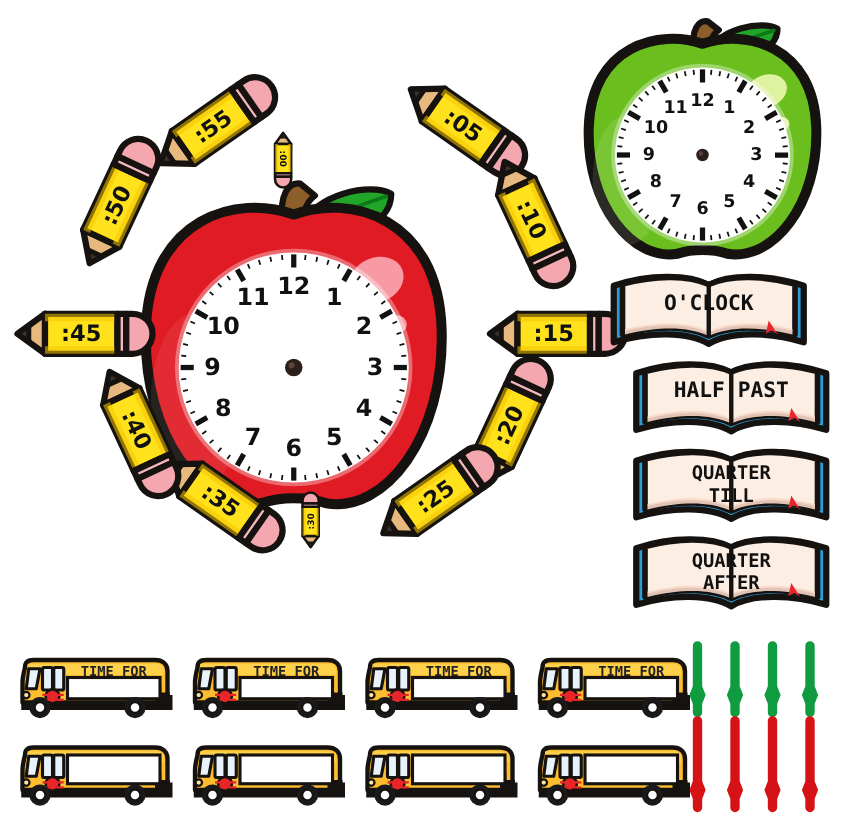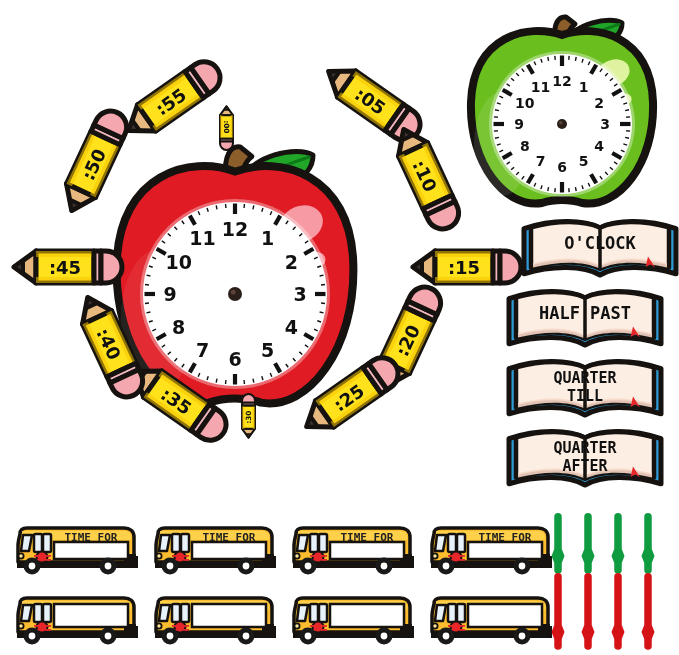--- a/index.html
+++ b/index.html
@@ -258,21 +258,21 @@
             <path d="M 2 21 L 11 14.5 L 11 27.5 Z" fill="#3a3330" stroke="#15120f" stroke-width="4" stroke-linejoin="round"></path>
             <rect x="24" y="5" width="58" height="32" fill="#ffe21c" stroke="#15120f" stroke-width="5" stroke-linejoin="round"></rect>
             <rect x="24" y="5" width="58" height="6" fill="#f5c400" opacity="0.55"></rect>
             <rect x="24" y="31" width="58" height="6" fill="#f5c400" opacity="0.55"></rect>
             <rect x="82" y="5" width="7" height="32" fill="#f0b7be" stroke="#15120f" stroke-width="5" stroke-linejoin="round"></rect>
             <path d="M 89 5 L 94 5 A 6 6 0 0 1 94 37 L 89 37 Z" fill="#f4a7ae" stroke="#15120f" stroke-width="5" stroke-linejoin="round"></path>
             <text x="53" y="21.5" class="plabel" font-size="18">:10</text>
           </g>
         </svg>
       </div>
-      <div class="pencil" style="left: 411px; top: 246px; transform: rotate(0deg);">
+      <div class="pencil" style="left: 390px; top: 246px; transform: rotate(0deg);">
         <svg width="100" height="42" viewBox="0 0 100 42">
           <g>
             <path d="M 2 21 L 24 5 L 24 37 Z" fill="#e8b97f" stroke="#15120f" stroke-width="5" stroke-linejoin="round"></path>
             <path d="M 2 21 L 11 14.5 L 11 27.5 Z" fill="#3a3330" stroke="#15120f" stroke-width="4" stroke-linejoin="round"></path>
             <rect x="24" y="5" width="58" height="32" fill="#ffe21c" stroke="#15120f" stroke-width="5" stroke-linejoin="round"></rect>
             <rect x="24" y="5" width="58" height="6" fill="#f5c400" opacity="0.55"></rect>
             <rect x="24" y="31" width="58" height="6" fill="#f5c400" opacity="0.55"></rect>
             <rect x="82" y="5" width="7" height="32" fill="#f0b7be" stroke="#15120f" stroke-width="5" stroke-linejoin="round"></rect>
             <path d="M 89 5 L 94 5 A 6 6 0 0 1 94 37 L 89 37 Z" fill="#f4a7ae" stroke="#15120f" stroke-width="5" stroke-linejoin="round"></path>
             <text x="53" y="21.5" class="plabel" font-size="18">:15</text>
@@ -386,21 +386,21 @@
             <rect x="24" y="5" width="58" height="6" fill="#f5c400" opacity="0.55"></rect>
             <rect x="24" y="31" width="58" height="6" fill="#f5c400" opacity="0.55"></rect>
             <rect x="82" y="5" width="7" height="32" fill="#f0b7be" stroke="#15120f" stroke-width="5" stroke-linejoin="round"></rect>
             <path d="M 89 5 L 94 5 A 6 6 0 0 1 94 37 L 89 37 Z" fill="#f4a7ae" stroke="#15120f" stroke-width="5" stroke-linejoin="round"></path>
             <text x="53" y="21.5" class="plabel" font-size="18">:55</text>
           </g>
         </svg>
       </div>
     </div>
   <div id="books-layer">
-      <div class="book" style="left: 520px; top: 218px; text-align: right;">
+      <div class="book" style="left: 487px; top: 218px; text-align: right;">
         <svg width="160" height="62" viewBox="0 0 160 62">
           <path d="M 4 10.540000000000001 C 32 1.24, 64 1.24, 80 9.92 C 96 1.24, 128 1.24, 156 10.540000000000001 L 156 55.800000000000004 C 128 47.12, 96 47.12, 80 57.04 C 64 47.12, 32 47.12, 4 55.800000000000004 Z" fill="#2f9bd6" stroke="#15120f" stroke-width="5" stroke-linejoin="round"></path>
           <path d="M 11 9.299999999999999 C 38.4 1.8599999999999999, 64 2.48, 80 9.61 C 96 2.48, 121.6 1.8599999999999999, 149 9.299999999999999 L 149 49.6 C 121.6 42.160000000000004, 96 42.779999999999994, 80 50.839999999999996 C 64 42.779999999999994, 38.4 42.160000000000004, 11 49.6 Z" fill="#fdeee3" stroke="#15120f" stroke-width="4.5" stroke-linejoin="round"></path>
           <path d="M 13 45.26 C 41.6 38.44, 64 39.06, 80 47.12 C 96 39.06, 118.4 38.44, 147 45.26 L 147 49.6 C 118.4 42.779999999999994, 96 43.4, 80 50.839999999999996 C 64 43.4, 41.6 42.779999999999994, 13 49.6 Z" fill="#f6d7c6" opacity="0.9"></path>
           <path d="M 80 9.61 L 80 50.839999999999996" stroke="#15120f" stroke-width="3.5" fill="none" stroke-linecap="round"></path>
           <path d="M 128 38.44 L 135.2 49.6 L 130.39999999999998 46.19 L 125.60000000000001 48.980000000000004 Z" fill="#e8262a"></path>
           <text x="80" y="24.8" class="btext" font-size="17">O'CLOCK</text>
         </svg>
       </div>
       <div class="book" style="left: 505px; top: 288px;">

